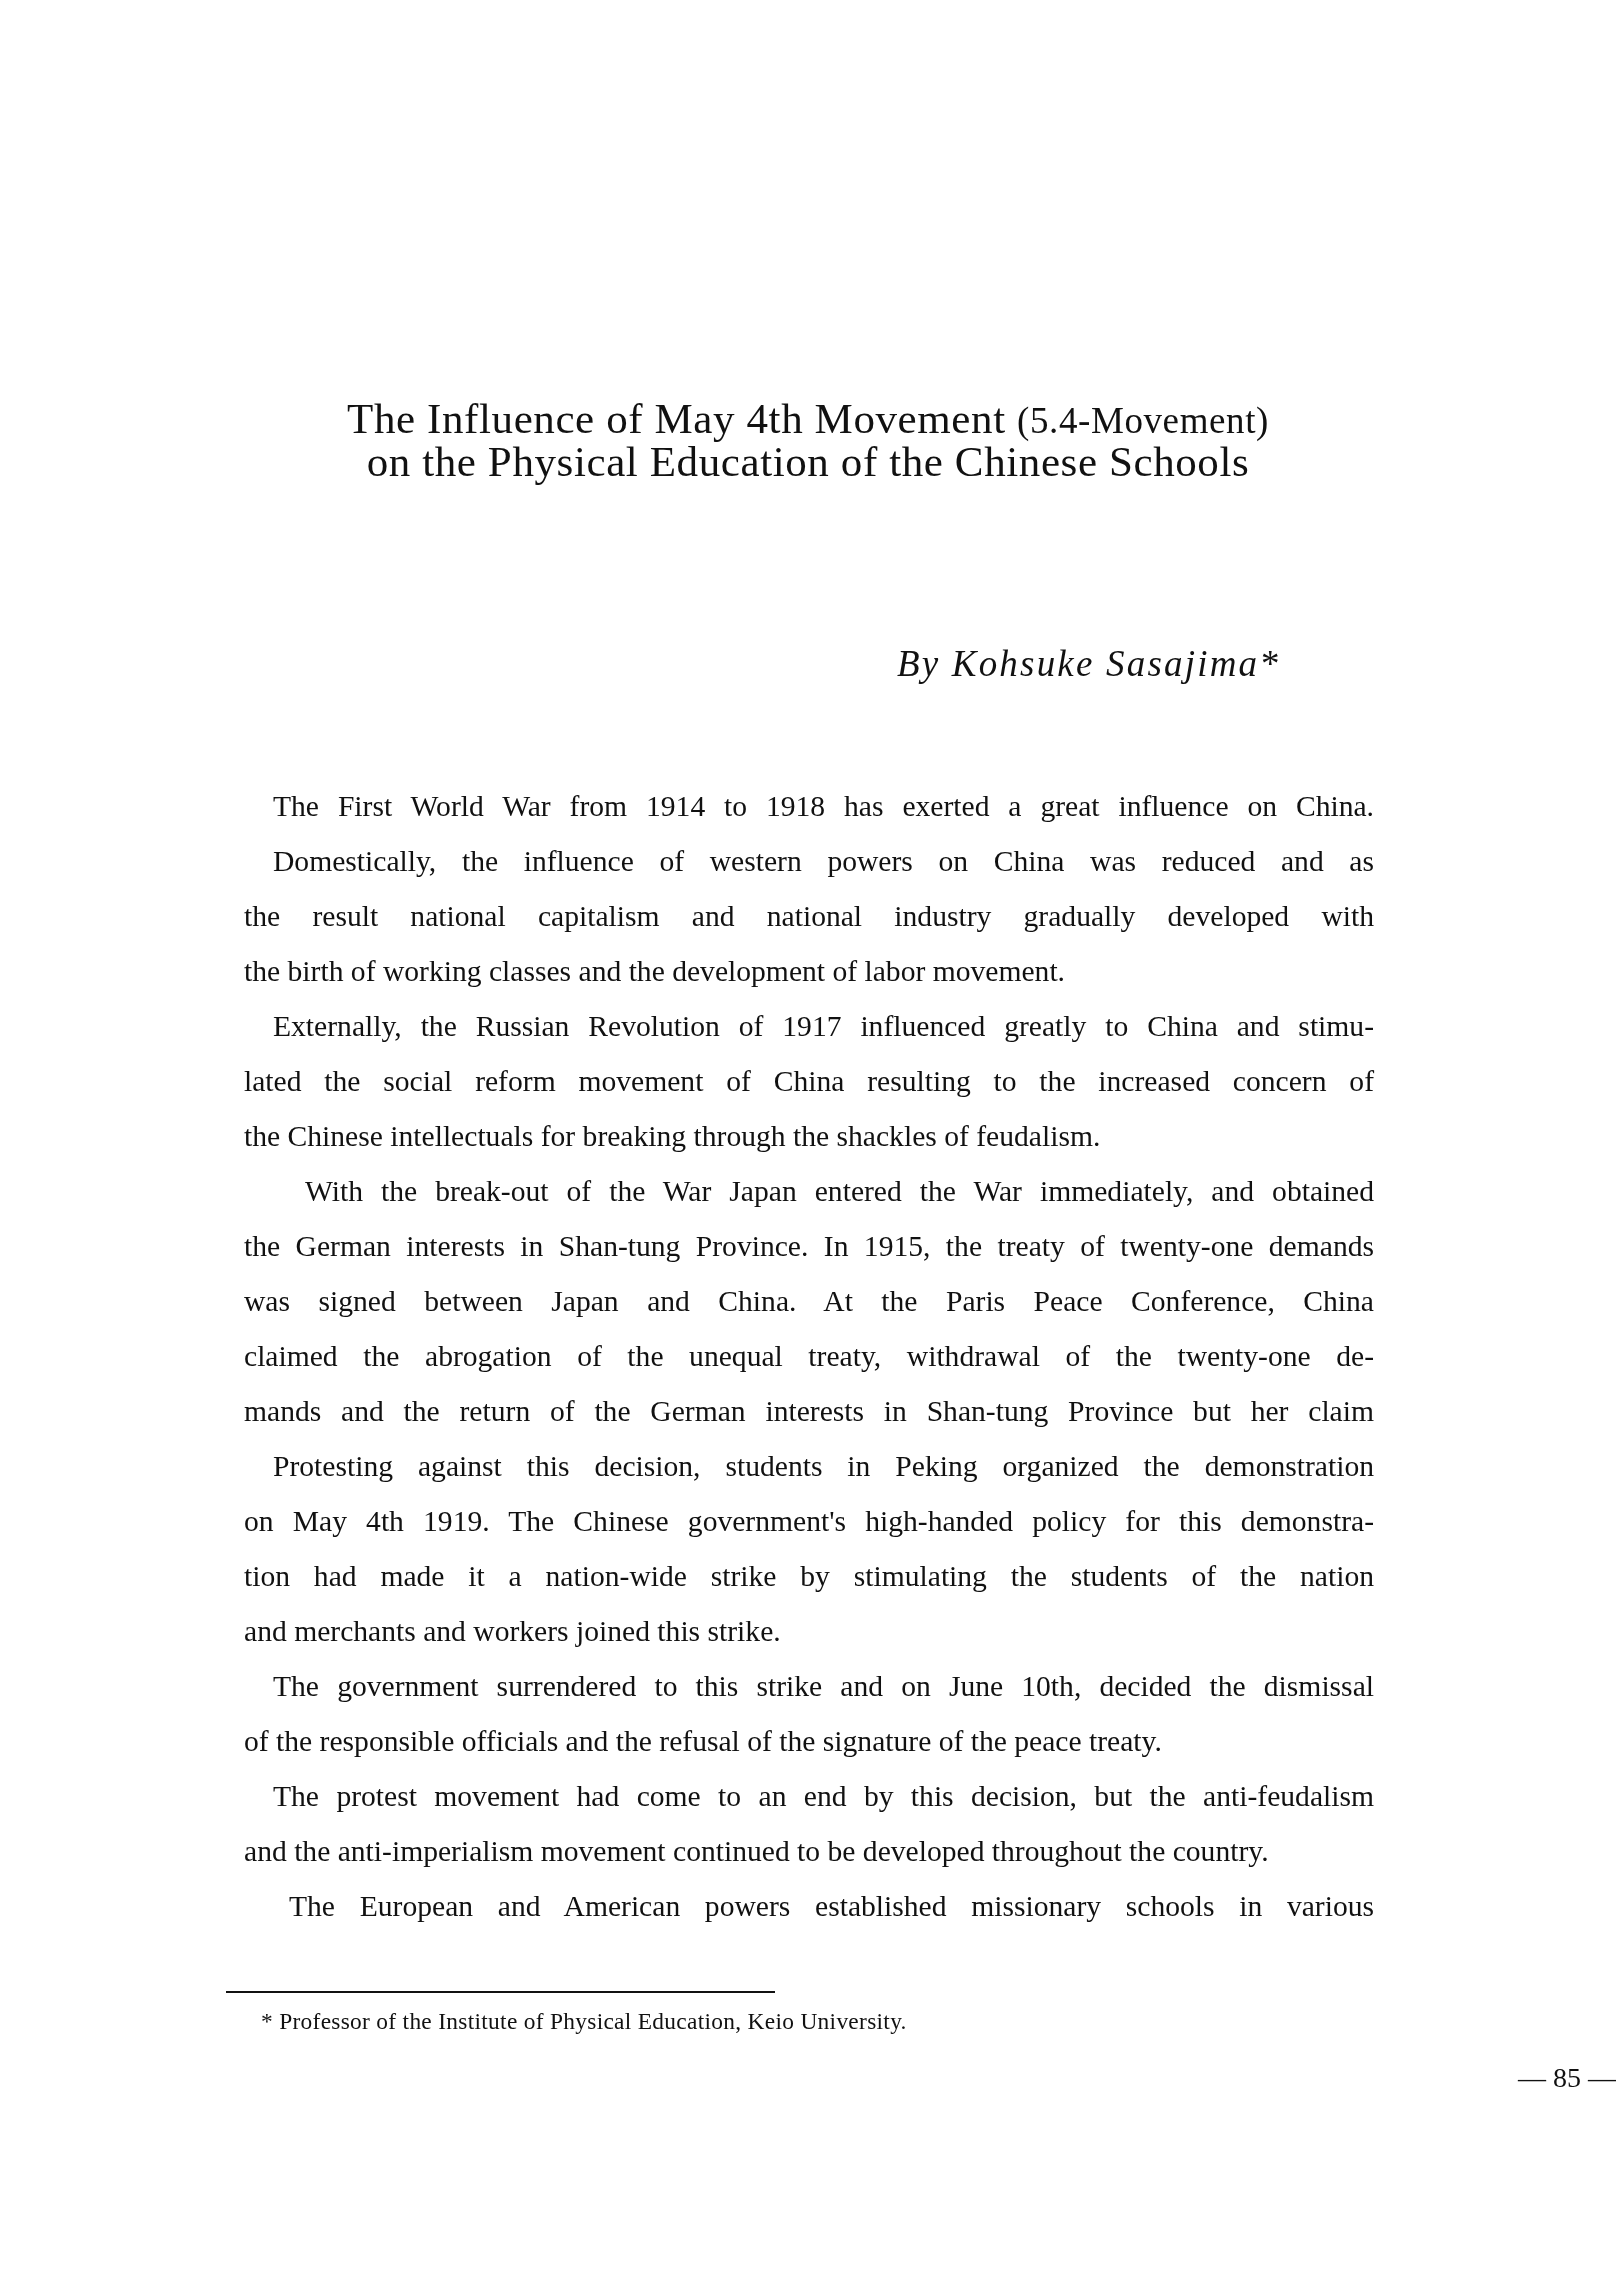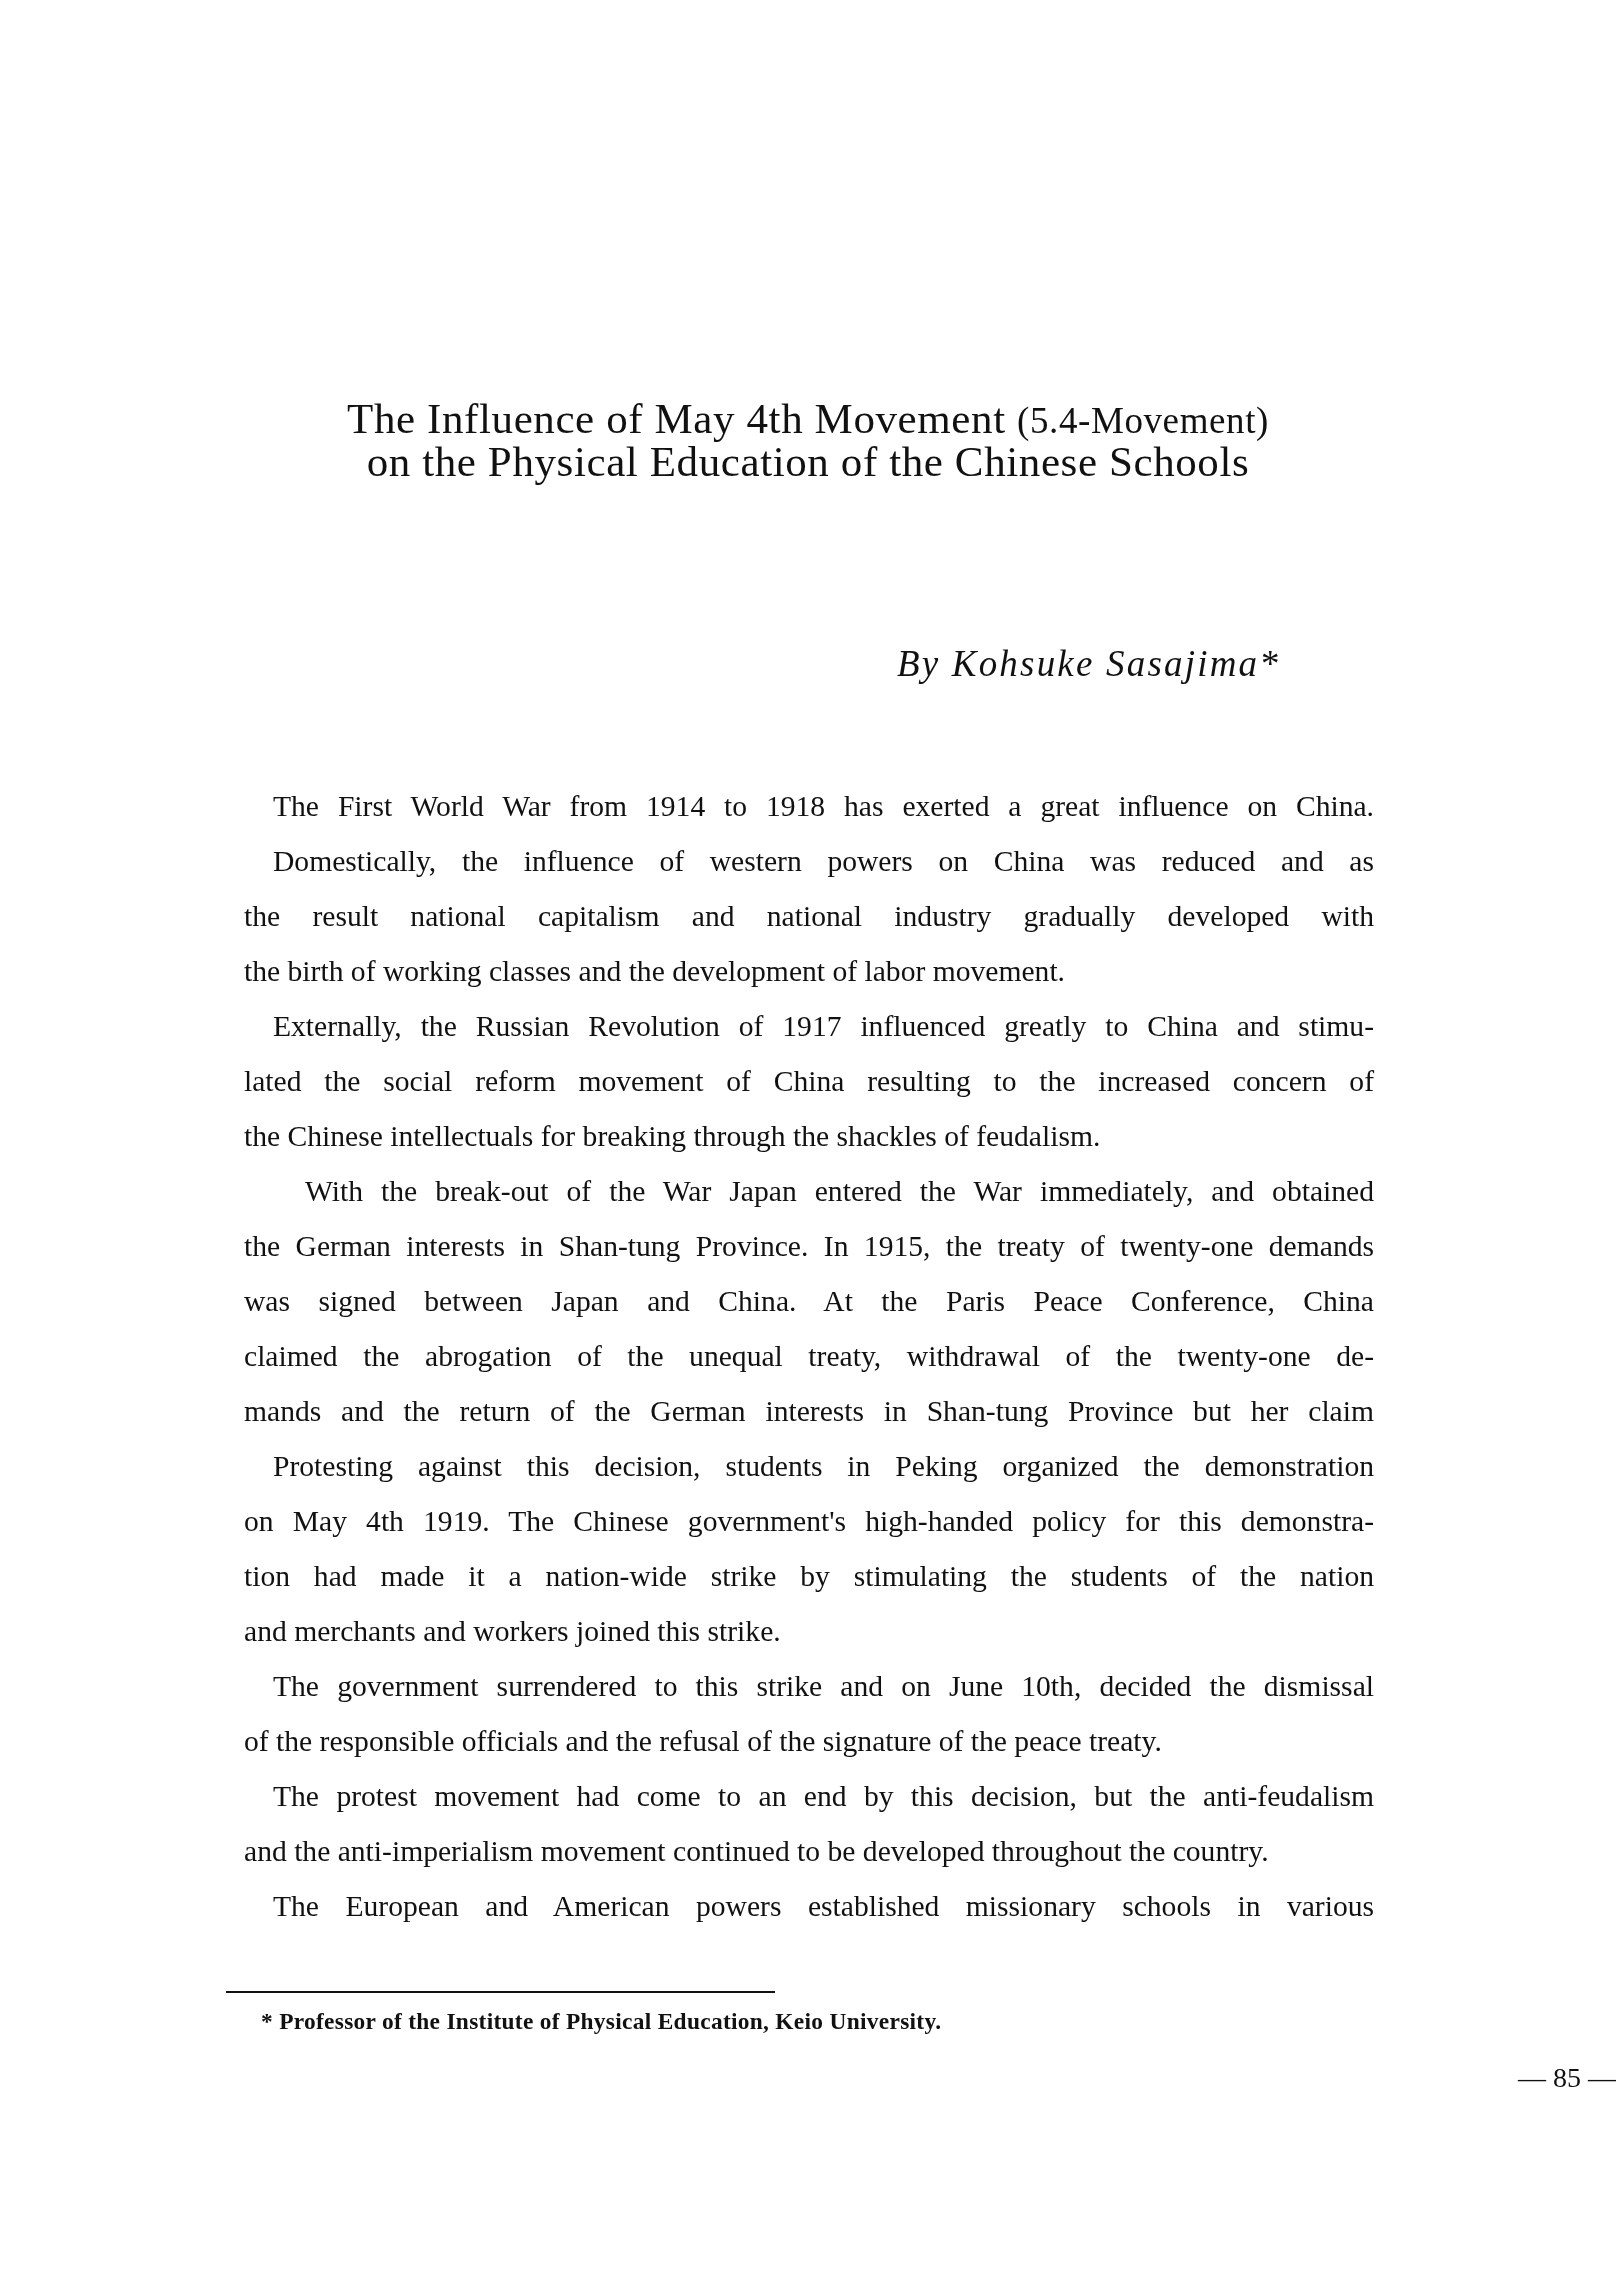--- a/index.html
+++ b/index.html
@@ -69,21 +69,20 @@
       border-top: 2.2px solid #111111;
     }
     .footnote {
       position: absolute;
       left: 261px;
       top: 2005px;
       font-size: 23.4px;
       line-height: 33px;
       white-space: nowrap;
       letter-spacing: 0.3px;
-      font-weight: bold;
     }
     .page-number {
       position: absolute;
       left: 0;
       width: 1616px;
       top: 2061px;
       text-align: right;
       font-size: 28px;
       line-height: 33px;
       white-space: nowrap;
@@ -111,20 +110,20 @@
     <div class="line"><span style="white-space: nowrap; word-spacing: 0px;">claimed the abrogation of the unequal treaty, withdrawal of the twenty-one de-</span></div>
     <div class="line"><span style="white-space: nowrap; word-spacing: 0px;">mands and the return of the German interests in Shan-tung Province but her claim</span></div>
     <div class="line indent"><span style="white-space: nowrap; word-spacing: 0px;">Protesting against this decision, students in Peking organized the demonstration</span></div>
     <div class="line"><span style="white-space: nowrap; word-spacing: 0px;">on May 4th 1919. The Chinese government's high-handed policy for this demonstra-</span></div>
     <div class="line"><span style="white-space: nowrap; word-spacing: 0px;">tion had made it a nation-wide strike by stimulating the students of the nation</span></div>
     <div class="line last">and merchants and workers joined this strike.</div>
     <div class="line indent"><span style="white-space: nowrap; word-spacing: 0px;">The government surrendered to this strike and on June 10th, decided the dismissal</span></div>
     <div class="line last">of the responsible officials and the refusal of the signature of the peace treaty.</div>
     <div class="line indent"><span style="white-space: nowrap; word-spacing: 0px;">The protest movement had come to an end by this decision, but the anti-feudalism</span></div>
     <div class="line last">and the anti-imperialism movement continued to be developed throughout the country.</div>
-    <div class="line indent"><span style="white-space: nowrap; word-spacing: 0px;">The European and American powers established missionary schools in various</span></div>
+    <div class="line indent"><span style="white-space: nowrap; word-spacing: 0px; margin-left: 16px;">The European and American powers established missionary schools in various</span></div>
   </div>
 
 <div class="footnote-rule"></div>
 <div class="footnote">* Professor of the Institute of Physical Education, Keio University.</div>
 
 <div class="page-number">— 85 —</div>
 
 
 </body></html>

